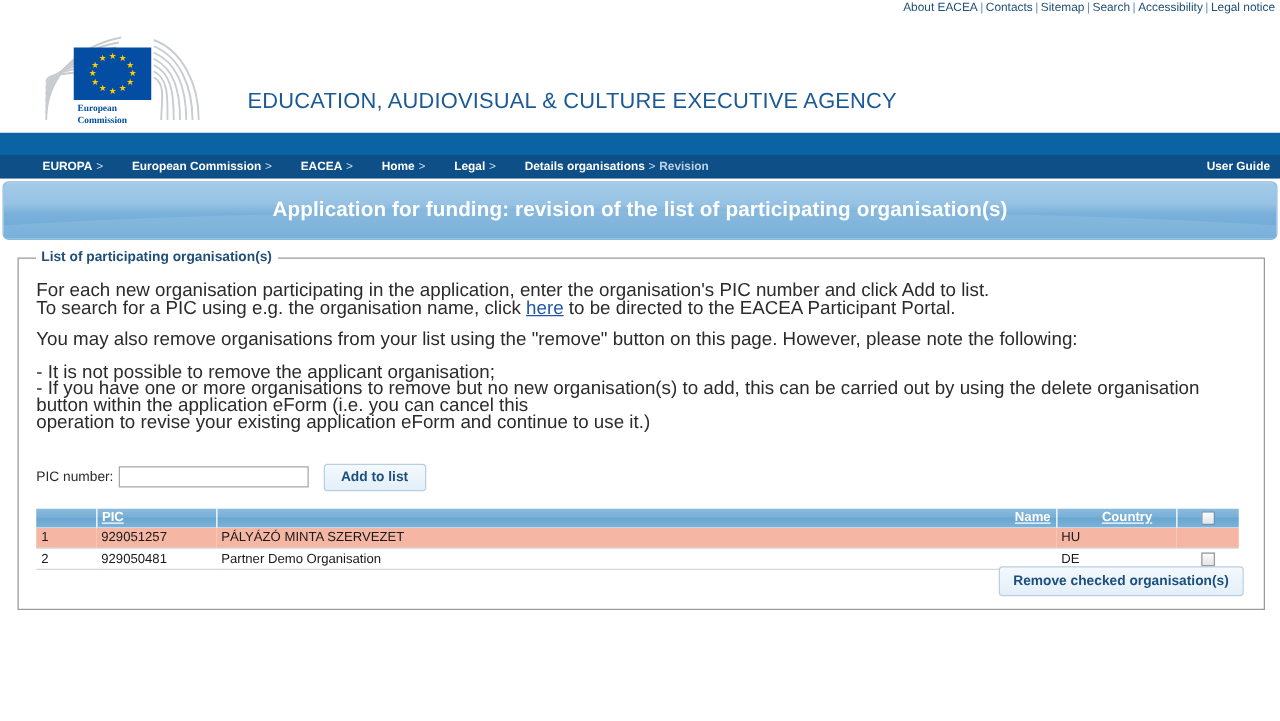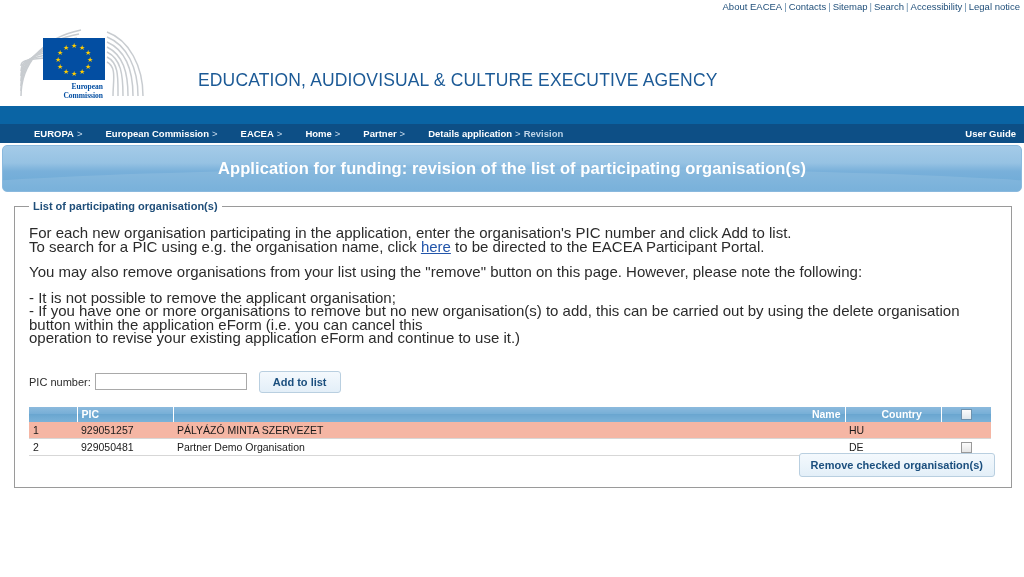--- a/index.html
+++ b/index.html
@@ -28,22 +28,22 @@
 
   
   .masthead {
     position: relative;
     height: 92px;
     background: #ffffff;
     overflow: hidden;
   }
   .ec-logo-wrap {
     position: absolute;
-    left: 7px; top: 6px;
-    width: 166px; height: 92px; text-align: right;
+    left: 23px; top: 6px;
+    width: 166px; height: 92px;
   }
   .ec-fan {
     position: absolute;
     left: 0; top: 6px;
     width: 166px; height: 72px;
   }
   .ec-flag {
     position: absolute;
     left: 36px; top: 18px;
     width: 62px; height: 42px;
@@ -226,20 +226,21 @@
   table.org-table th {
     background: linear-gradient(180deg, #8cbadd 0%, #76aed6 48%, #6aa6d0 50%, #7bb2d8 100%);
     color: #ffffff;
     font-weight: bold;
     text-align: left;
     height: 15px;
     padding: 1px 4px;
     border-right: 1px solid #ffffff;
     font-size: 10.5px;
     white-space: nowrap;
+    text-decoration: underline;
   }
   table.org-table th.c-idx { width: 48px; }
   table.org-table th.c-pic { width: 96px; }
   table.org-table th.c-name { width: 672px; text-align: right; }
   table.org-table th.c-country { width: 96px; padding-left: 36px; }
   table.org-table th.c-check { width: 50px; text-align: center; border-right: none; }
   table.org-table td {
     height: 17px;
     padding: 1px 4px;
     color: #1a1a1a;
@@ -332,21 +333,21 @@
       <div>Commission</div>
     </div>
   </div>
   <div class="agency-title">EDUCATION, AUDIOVISUAL &amp; CULTURE EXECUTIVE AGENCY</div>
 </div>
 
 <div class="band-thick"></div>
 
 <div class="breadcrumb-bar">
   <div class="crumbs">
-    <a href="#">EUROPA</a><span class="arrow">&gt;</span><a href="#">European Commission</a><span class="arrow">&gt;</span><a href="#">EACEA</a><span class="arrow">&gt;</span><a href="#">Home</a><span class="arrow">&gt;</span><a href="#">Partner</a><span class="arrow">&gt;</span><a href="#">Details application</a><span class="arrow">&gt;</span><span class="current">Revision</span>
+    <a href="#">EUROPA</a><span class="arrow">&gt;</span><a href="#">European Commission</a><span class="arrow">&gt;</span><a href="#">EACEA</a><span class="arrow">&gt;</span><a href="#">Home</a><span class="arrow">&gt;</span><a href="#">Legal</a><span class="arrow">&gt;</span><a href="#">Details organisations</a><span class="arrow">&gt;</span><span class="current">Revision</span>
   </div>
   <a href="#" class="userguide">User Guide</a>
 </div>
 
 <div class="title-banner-outer">
   <div class="title-banner">
     <h1>Application for funding: revision of the list of participating organisation(s)</h1>
   </div>
 </div>
 

